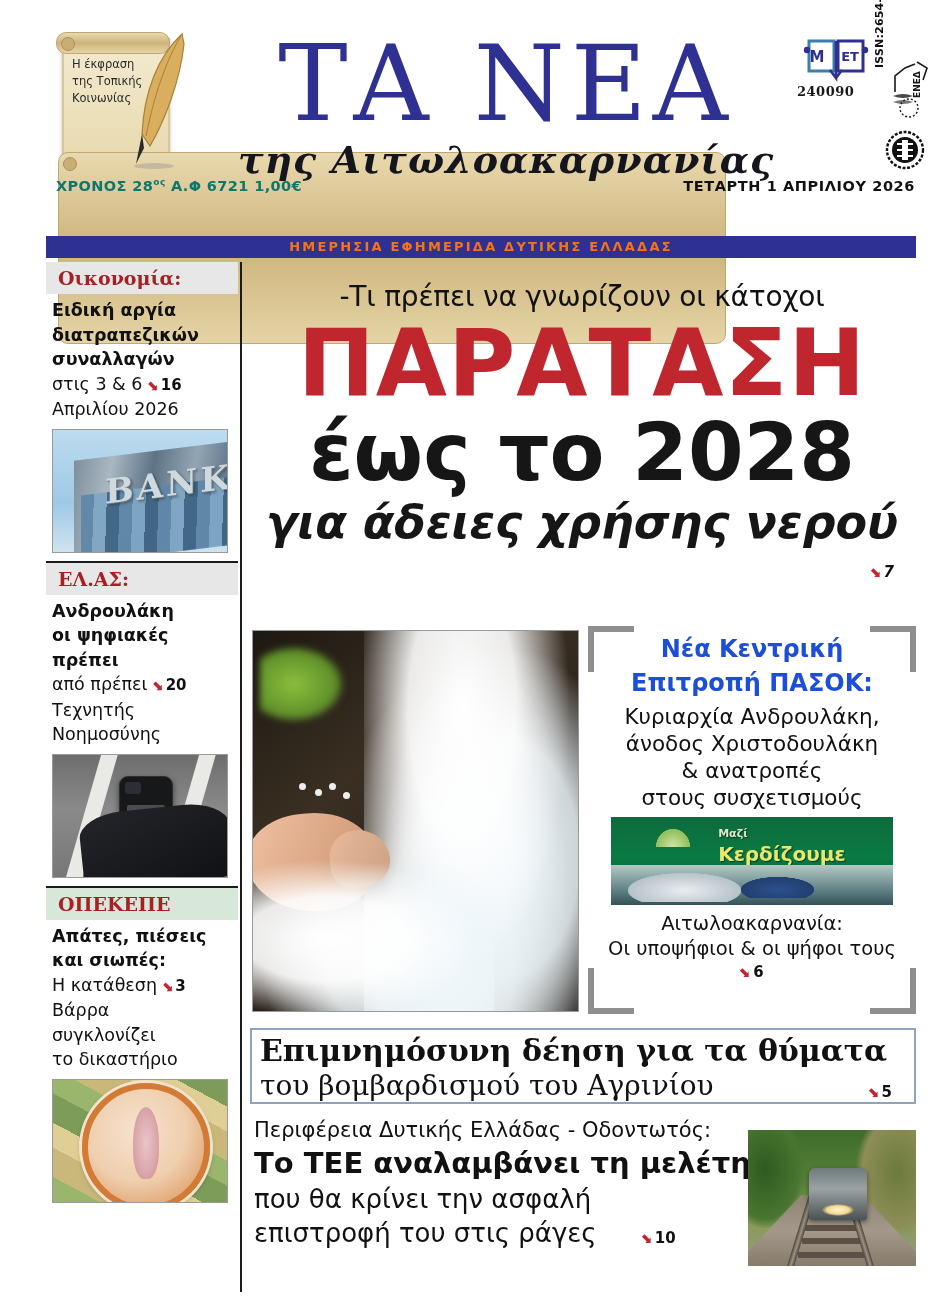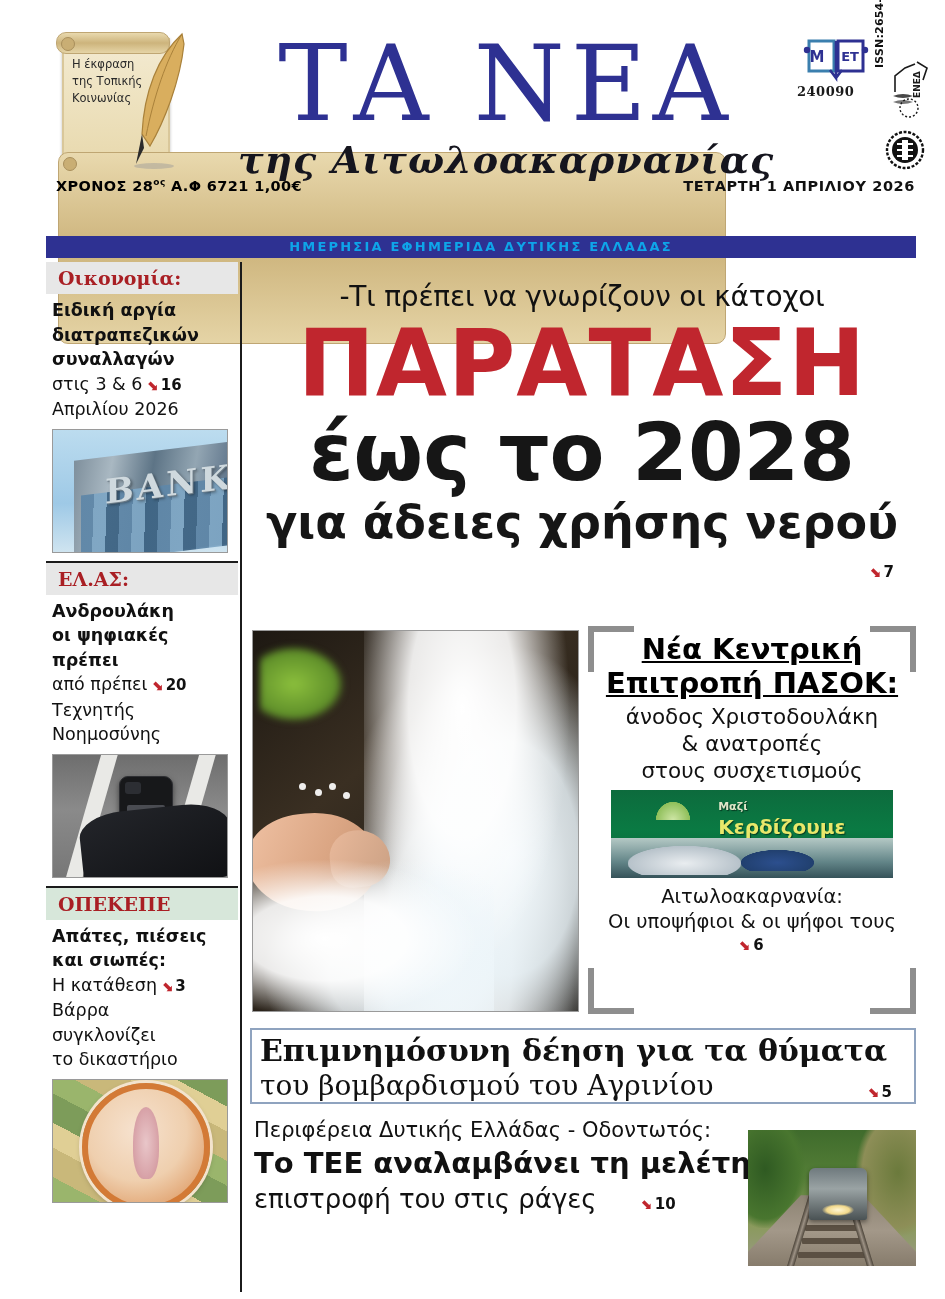--- a/index.html
+++ b/index.html
@@ -168,21 +168,21 @@
     height: 40px;
   }
 
   .issue-line {
     position: absolute;
     left: 56px;
     top: 177px;
     font-family: "DejaVu Sans", sans-serif;
     font-weight: bold;
     font-size: 14.5px;
-    color: #000000;
+    color: #0f766e;
     letter-spacing: .4px;
     white-space: nowrap;
   }
   .issue-line sup { font-size: 9px; }
   .date-line {
     position: absolute;
     right: 30px;
     top: 178px;
     font-family: "DejaVu Sans", sans-serif;
     font-weight: bold;
@@ -197,21 +197,21 @@
     position: absolute;
     left: 46px;
     top: 236px;
     width: 870px;
     height: 22px;
     background: #2e3192;
   }
   .blue-banner span {
     display: block;
     text-align: center;
-    color: #0ea5e9;
+    color: #f97316;
     font-family: "DejaVu Sans", sans-serif;
     font-weight: bold;
     font-size: 13px;
     line-height: 22px;
     letter-spacing: 2.2px;
   }
 
   
   .body-grid {
     position: absolute;
@@ -332,20 +332,21 @@
   .head-sub {
     font-family: "DejaVu Sans", sans-serif;
     font-weight: bold;
     font-size: 46px;
     line-height: 52px;
     color: #161616;
     text-align: center;
     margin: 2px 0 0 0;
     white-space: nowrap;
     position: relative;
+    font-style: italic;
   }
   .head-pref {
     position: absolute;
     right: 22px;
     top: 50px;
   }
 
   
   .mid-row {
     position: absolute;
@@ -379,26 +380,25 @@
     border: 6px solid #8e8e8e;
   }
   .bracket.tl { left:0; top:0; border-right:none; border-bottom:none; }
   .bracket.tr { right:0; top:0; border-left:none; border-bottom:none; }
   .bracket.bl { left:0; bottom:0; border-right:none; border-top:none; }
   .bracket.br { right:0; bottom:0; border-left:none; border-top:none; }
 
   .pasok-head {
     font-family: "DejaVu Sans", sans-serif;
     font-weight: bold;
-    font-size: 29px;
+    font-size: 24px;
     line-height: 34px;
     text-align: center;
-    color: #000000;
+    color: #1d4ed8;
     padding: 6px 4px 0 4px;
-    text-decoration: underline;
   }
   .pasok-sub {
     font-family: "DejaVu Sans", sans-serif;
     font-size: 21.5px;
     line-height: 27px;
     text-align: center;
     color: #111;
     padding: 3px 2px 0 2px;
   }
   .pasok-photo {
@@ -844,20 +844,21 @@
           <span class="bracket tl"></span>
           <span class="bracket tr"></span>
           <span class="bracket bl"></span>
           <span class="bracket br"></span>
 
           <div class="pasok-head">
             <div>Νέα Κεντρική</div>
             <div>Επιτροπή ΠΑΣΟΚ:</div>
           </div>
           <div class="pasok-sub">
+            <div>Κυριαρχία Ανδρουλάκη,</div>
             <div>άνοδος Χριστοδουλάκη</div>
             <div>&amp; ανατροπές</div>
             <div>στους συσχετισμούς</div>
           </div>
           <div class="pasok-photo">
             <div class="ph pasok-bg"></div>
             <div class="pasok-sun"></div>
             <div class="pasok-word">
               <small>Μαζί</small>
               <span>Κερδίζουμε</span>
@@ -878,20 +879,21 @@
         <div class="mem-l1">Επιμνημόσυνη δέηση για τα θύματα</div>
         <div class="mem-l2">
           <span>του βομβαρδισμού του Αγρινίου</span>
           <span class="pref mem-pref"><span class="arr" style="transform: rotate(45deg) translateY(1px); font-size: 14px;">➡</span><span>5</span></span>
         </div>
       </div>
 
       <div class="bottom">
         <div class="bot-kicker">Περιφέρεια Δυτικής Ελλάδας - Οδοντωτός:</div>
         <div class="bot-head">Το ΤΕΕ αναλαμβάνει τη μελέτη</div>
+        <div class="bot-line">που θα κρίνει την ασφαλή</div>
         <div class="bot-line">
           <span>επιστροφή του στις ράγες</span>
           <span class="pref bot-pref"><span class="arr" style="transform: rotate(45deg) translateY(1px); font-size: 14px;">➡</span><span>10</span></span>
         </div>
         <div class="train-photo">
           <div class="ph forest"></div>
           <div class="forest-l"></div>
           <div class="forest-r"></div>
           <div class="ballast"></div>
           <div class="sleeper" style="bottom:6%"></div>

